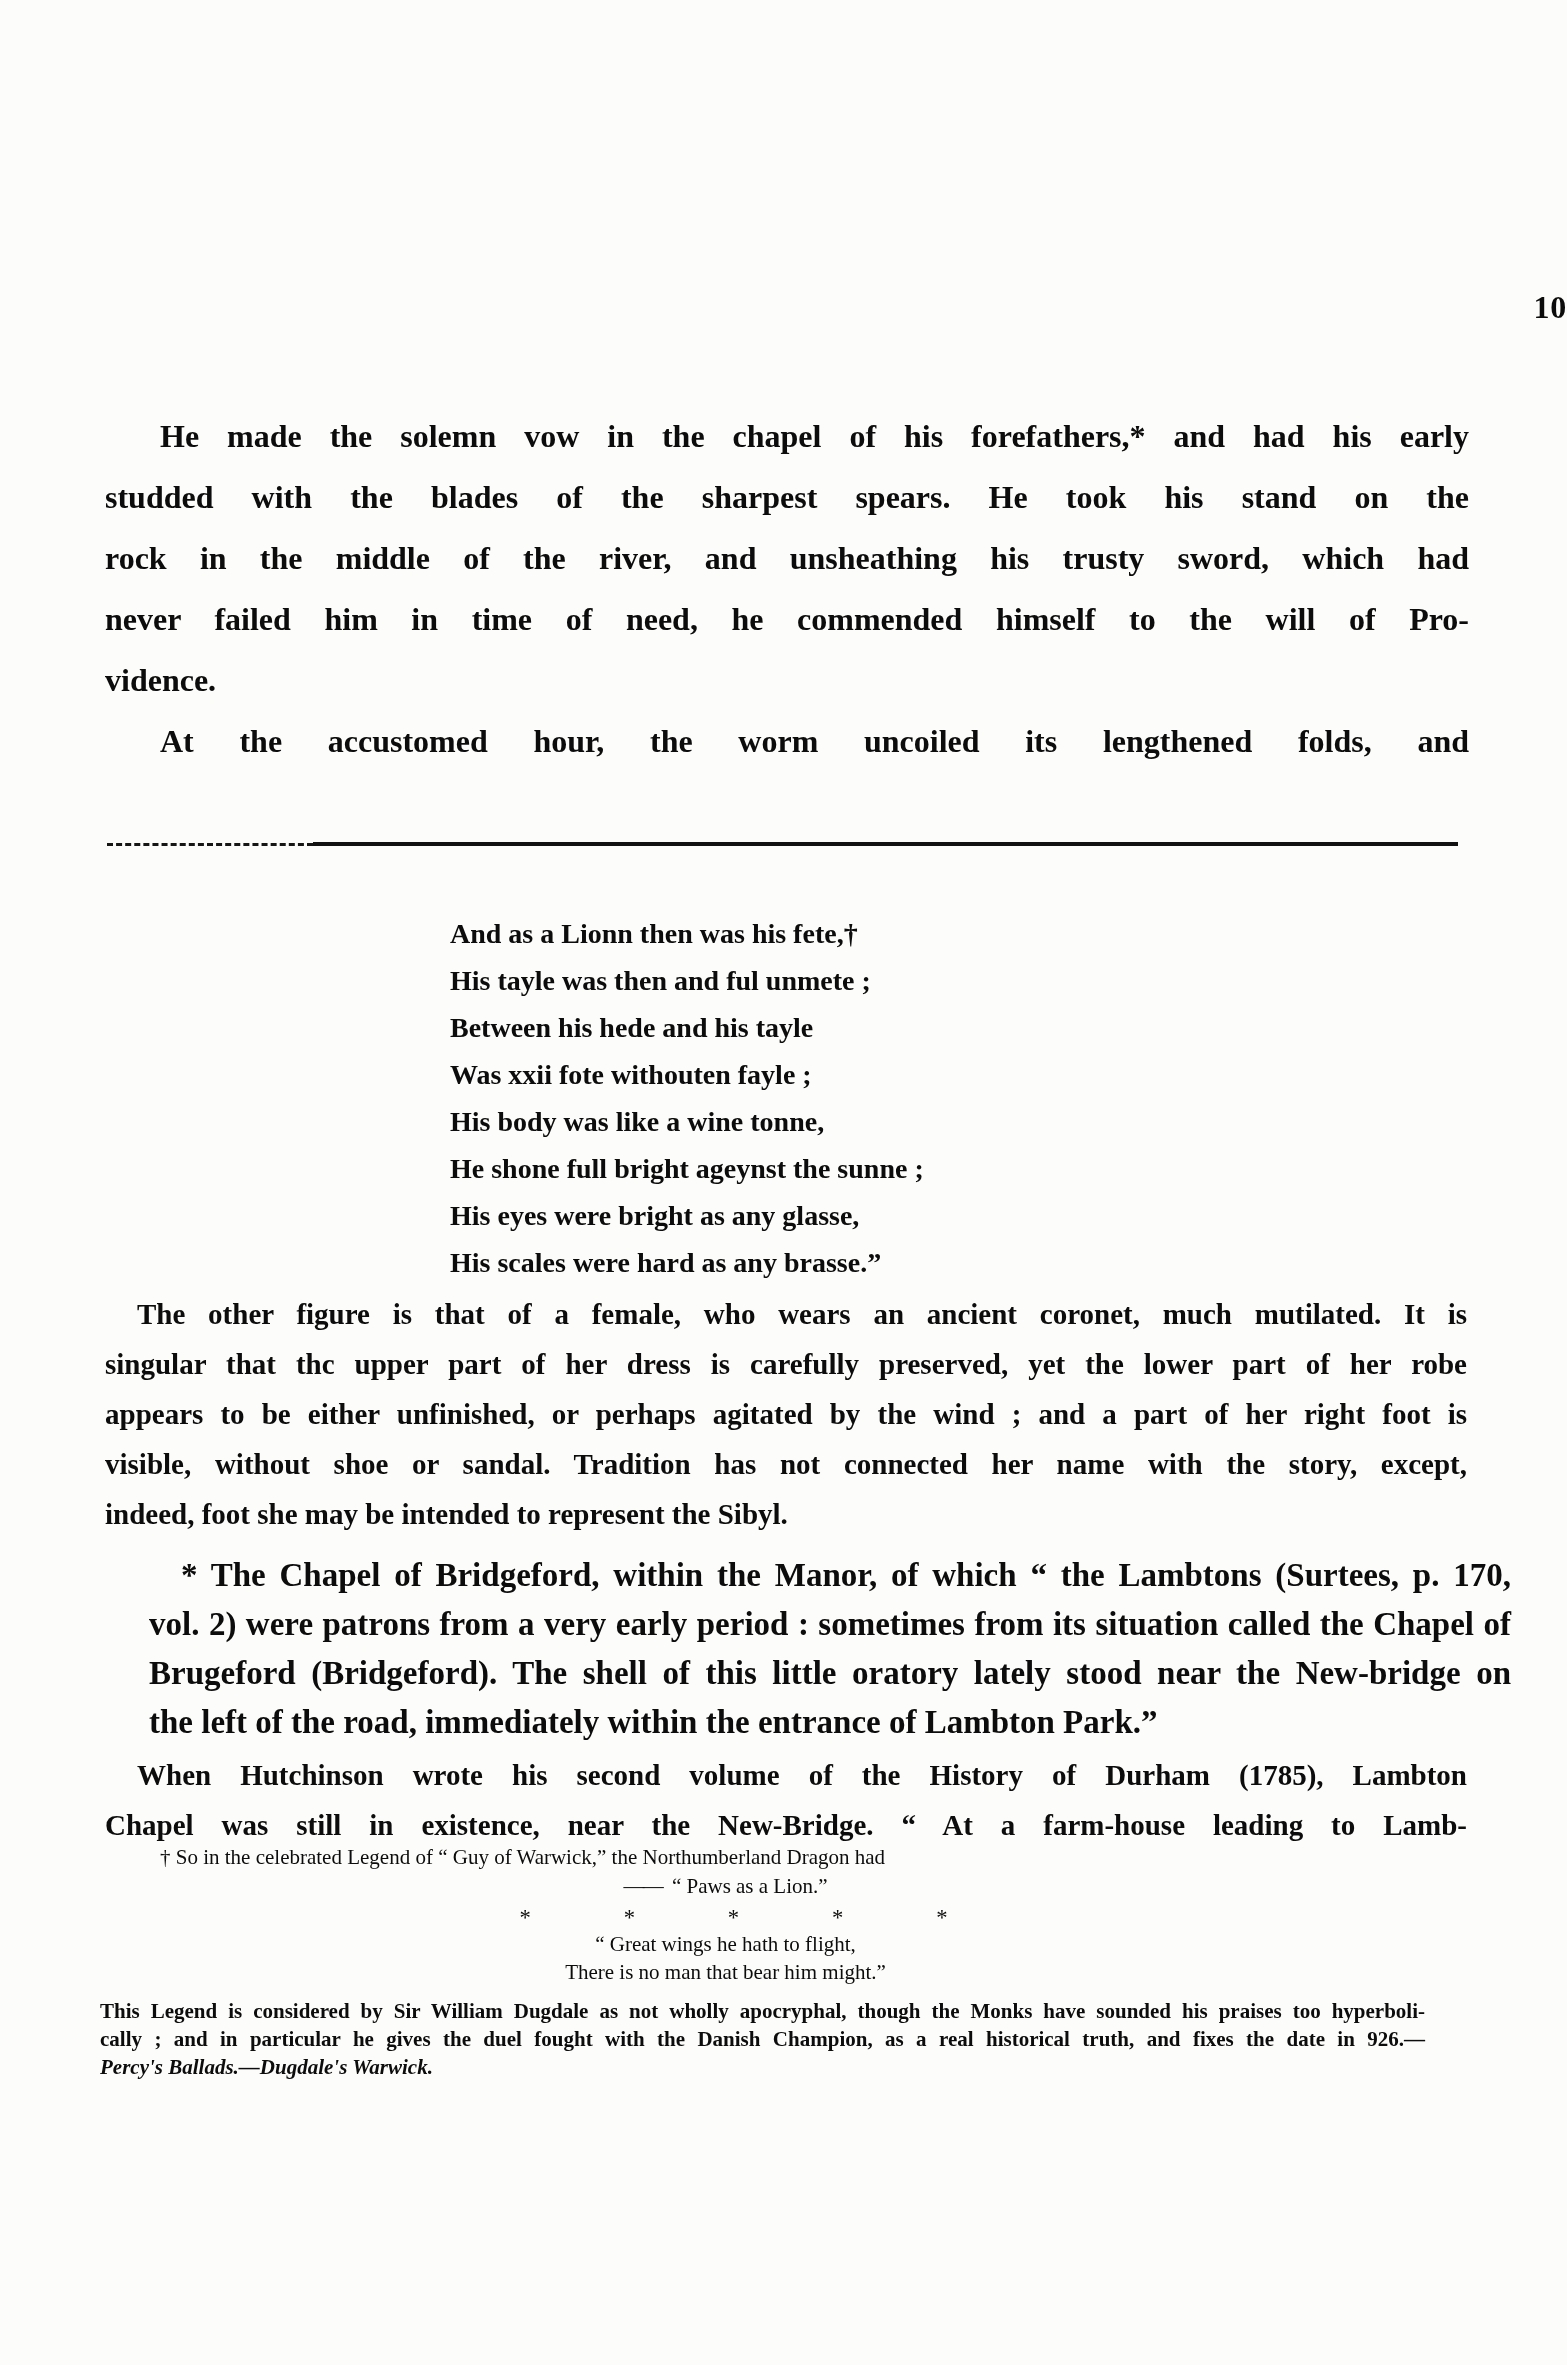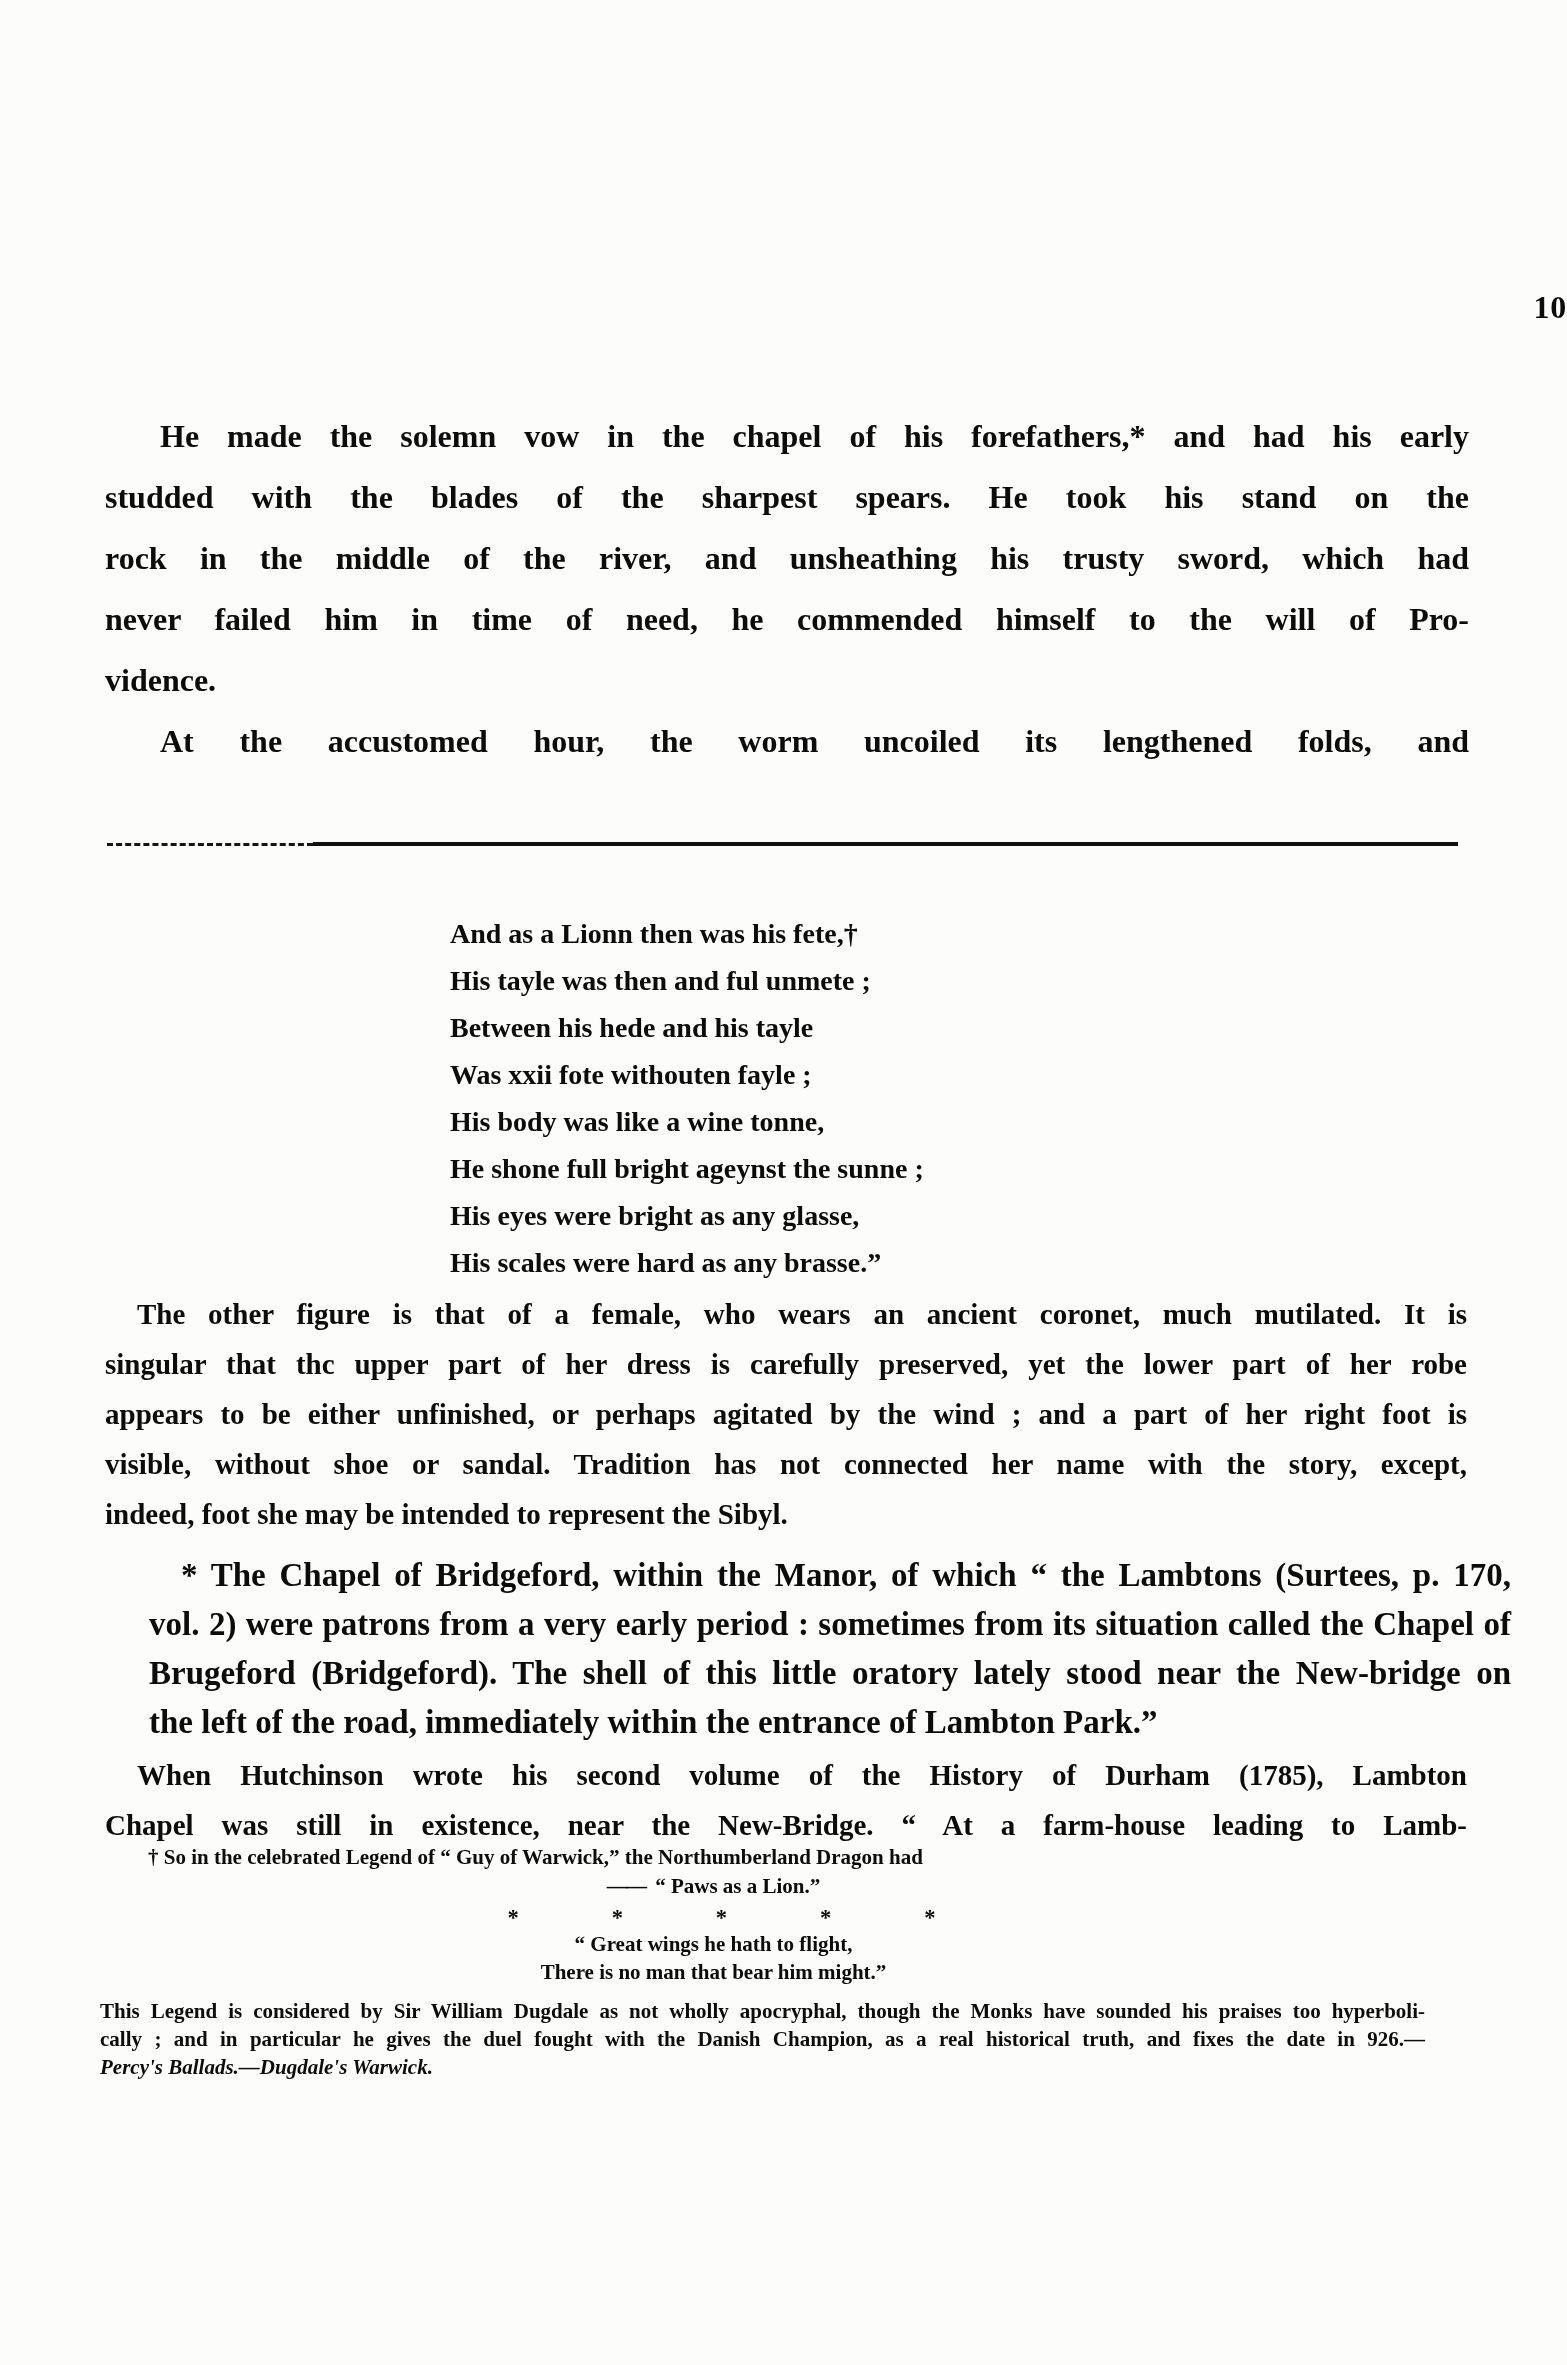--- a/index.html
+++ b/index.html
@@ -32,22 +32,22 @@
   .verse{
     left:450px;top:910px;
     font-size:28px;line-height:47px;font-weight:700;
   }
   
   .sec2{left:105px;top:1289px;width:1362px;font-size:29px;line-height:50px;font-weight:700;}
   .fn-star{left:105px;top:1551px;width:1362px;font-size:33px;line-height:49px;font-weight:700;margin-left:44px;}
   .p4{left:105px;top:1750px;width:1362px;font-size:29px;line-height:50px;font-weight:700;}
   
   .fn-dagger{
-    left:148px;top:1844px;width:1147px;
-    font-size:21px;line-height:27.5px;font-weight:700;
+    left:160px;top:1844px;width:1147px;
+    font-size:21px;line-height:27.5px;font-weight:400;
   }
   .fn-dagger .centerwrap{width:1131px;text-align:center;}
   .paws-line{margin-top:1.6px;}
   .paws-dash{letter-spacing:-1.6px;margin-right:9.7px;}
   .stars-row{
     width:428px;margin:3.2px auto 0 auto;
     display:flex;justify-content:space-between;
     font-size:22.6px;
   }
   .fn-verse{margin-top:0;}

